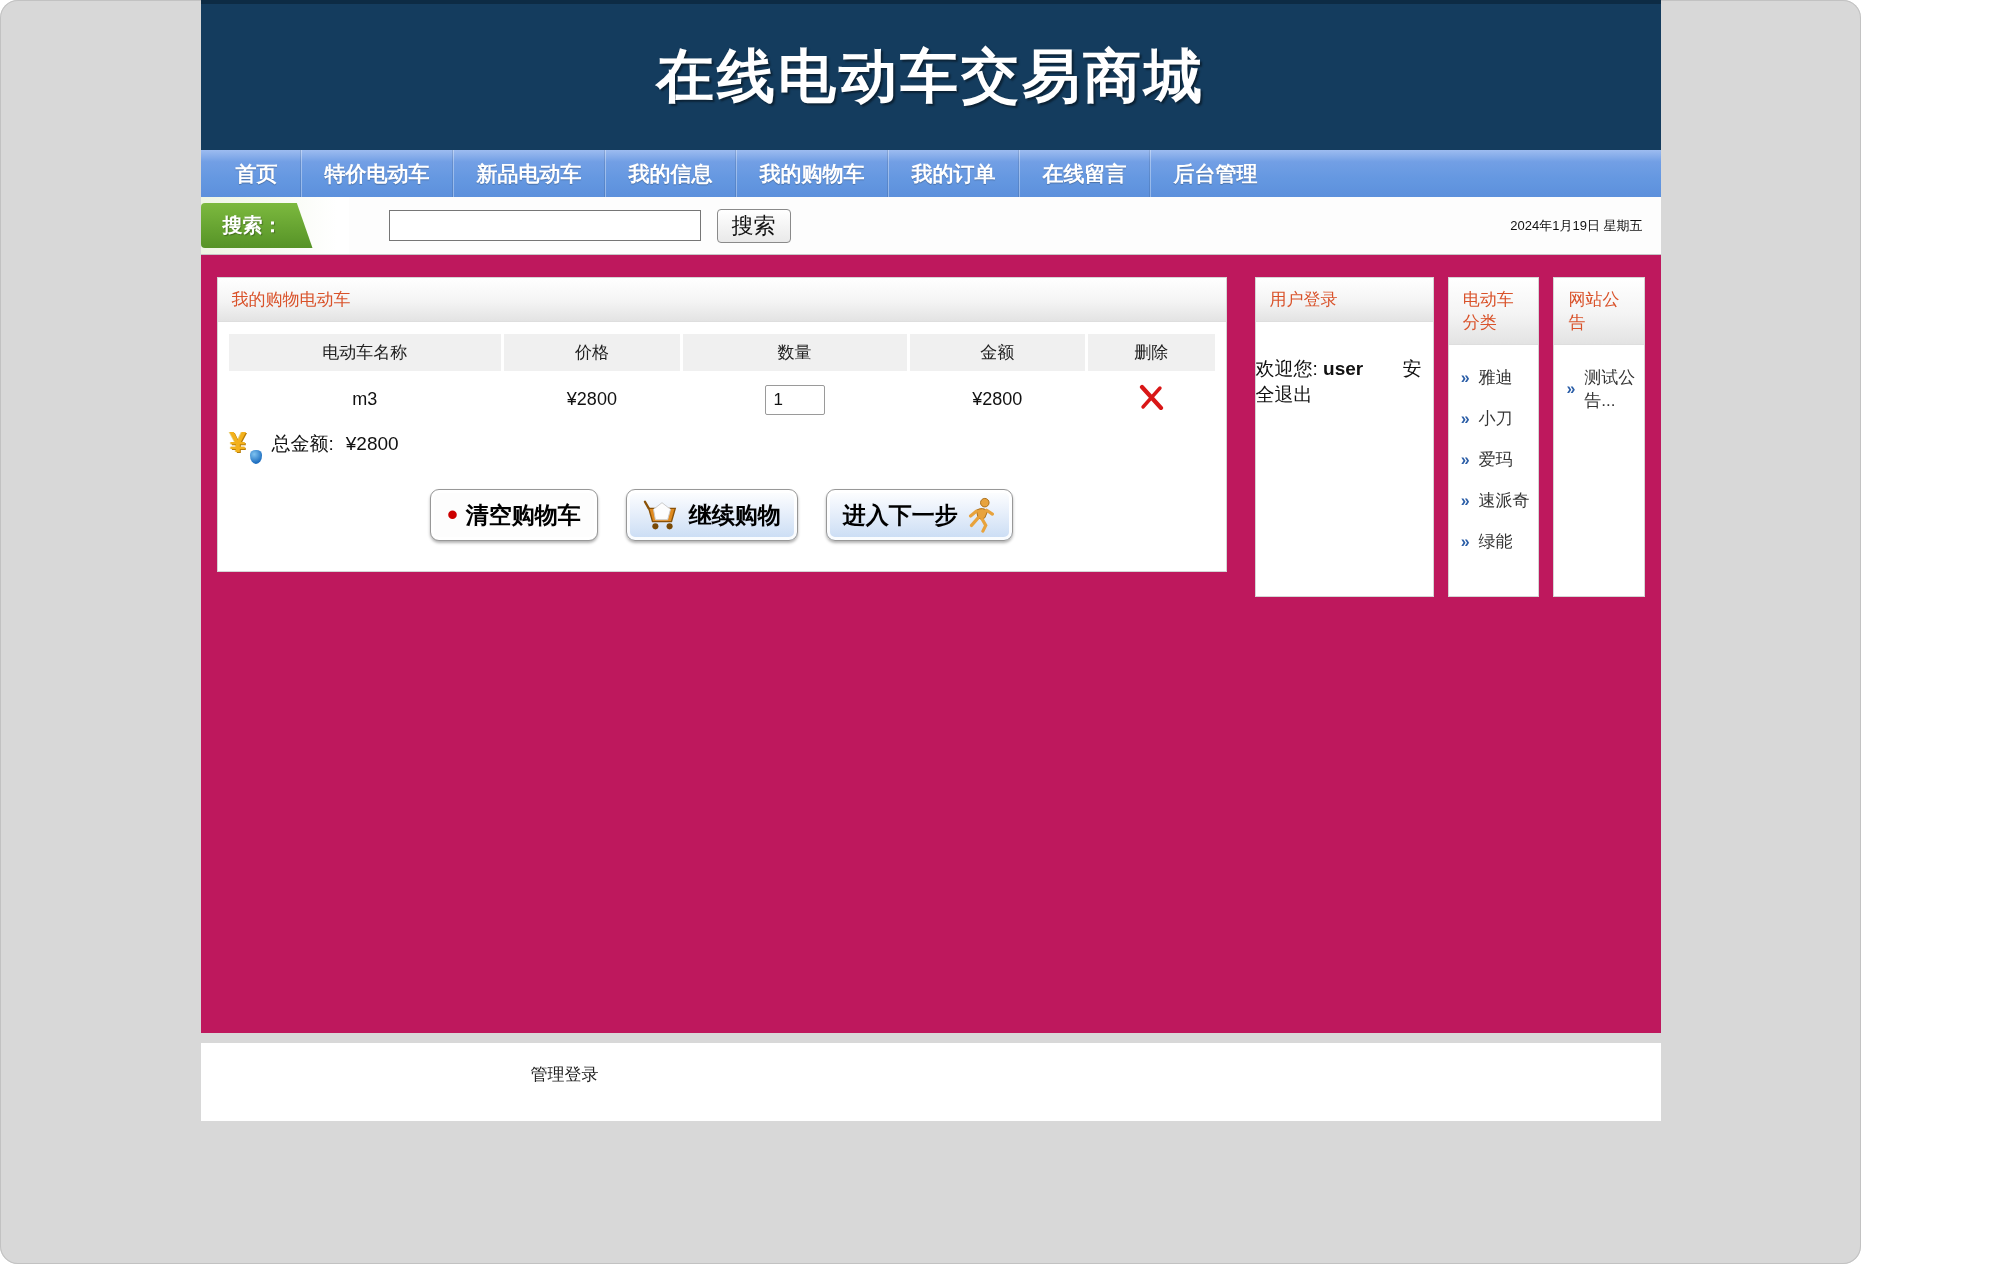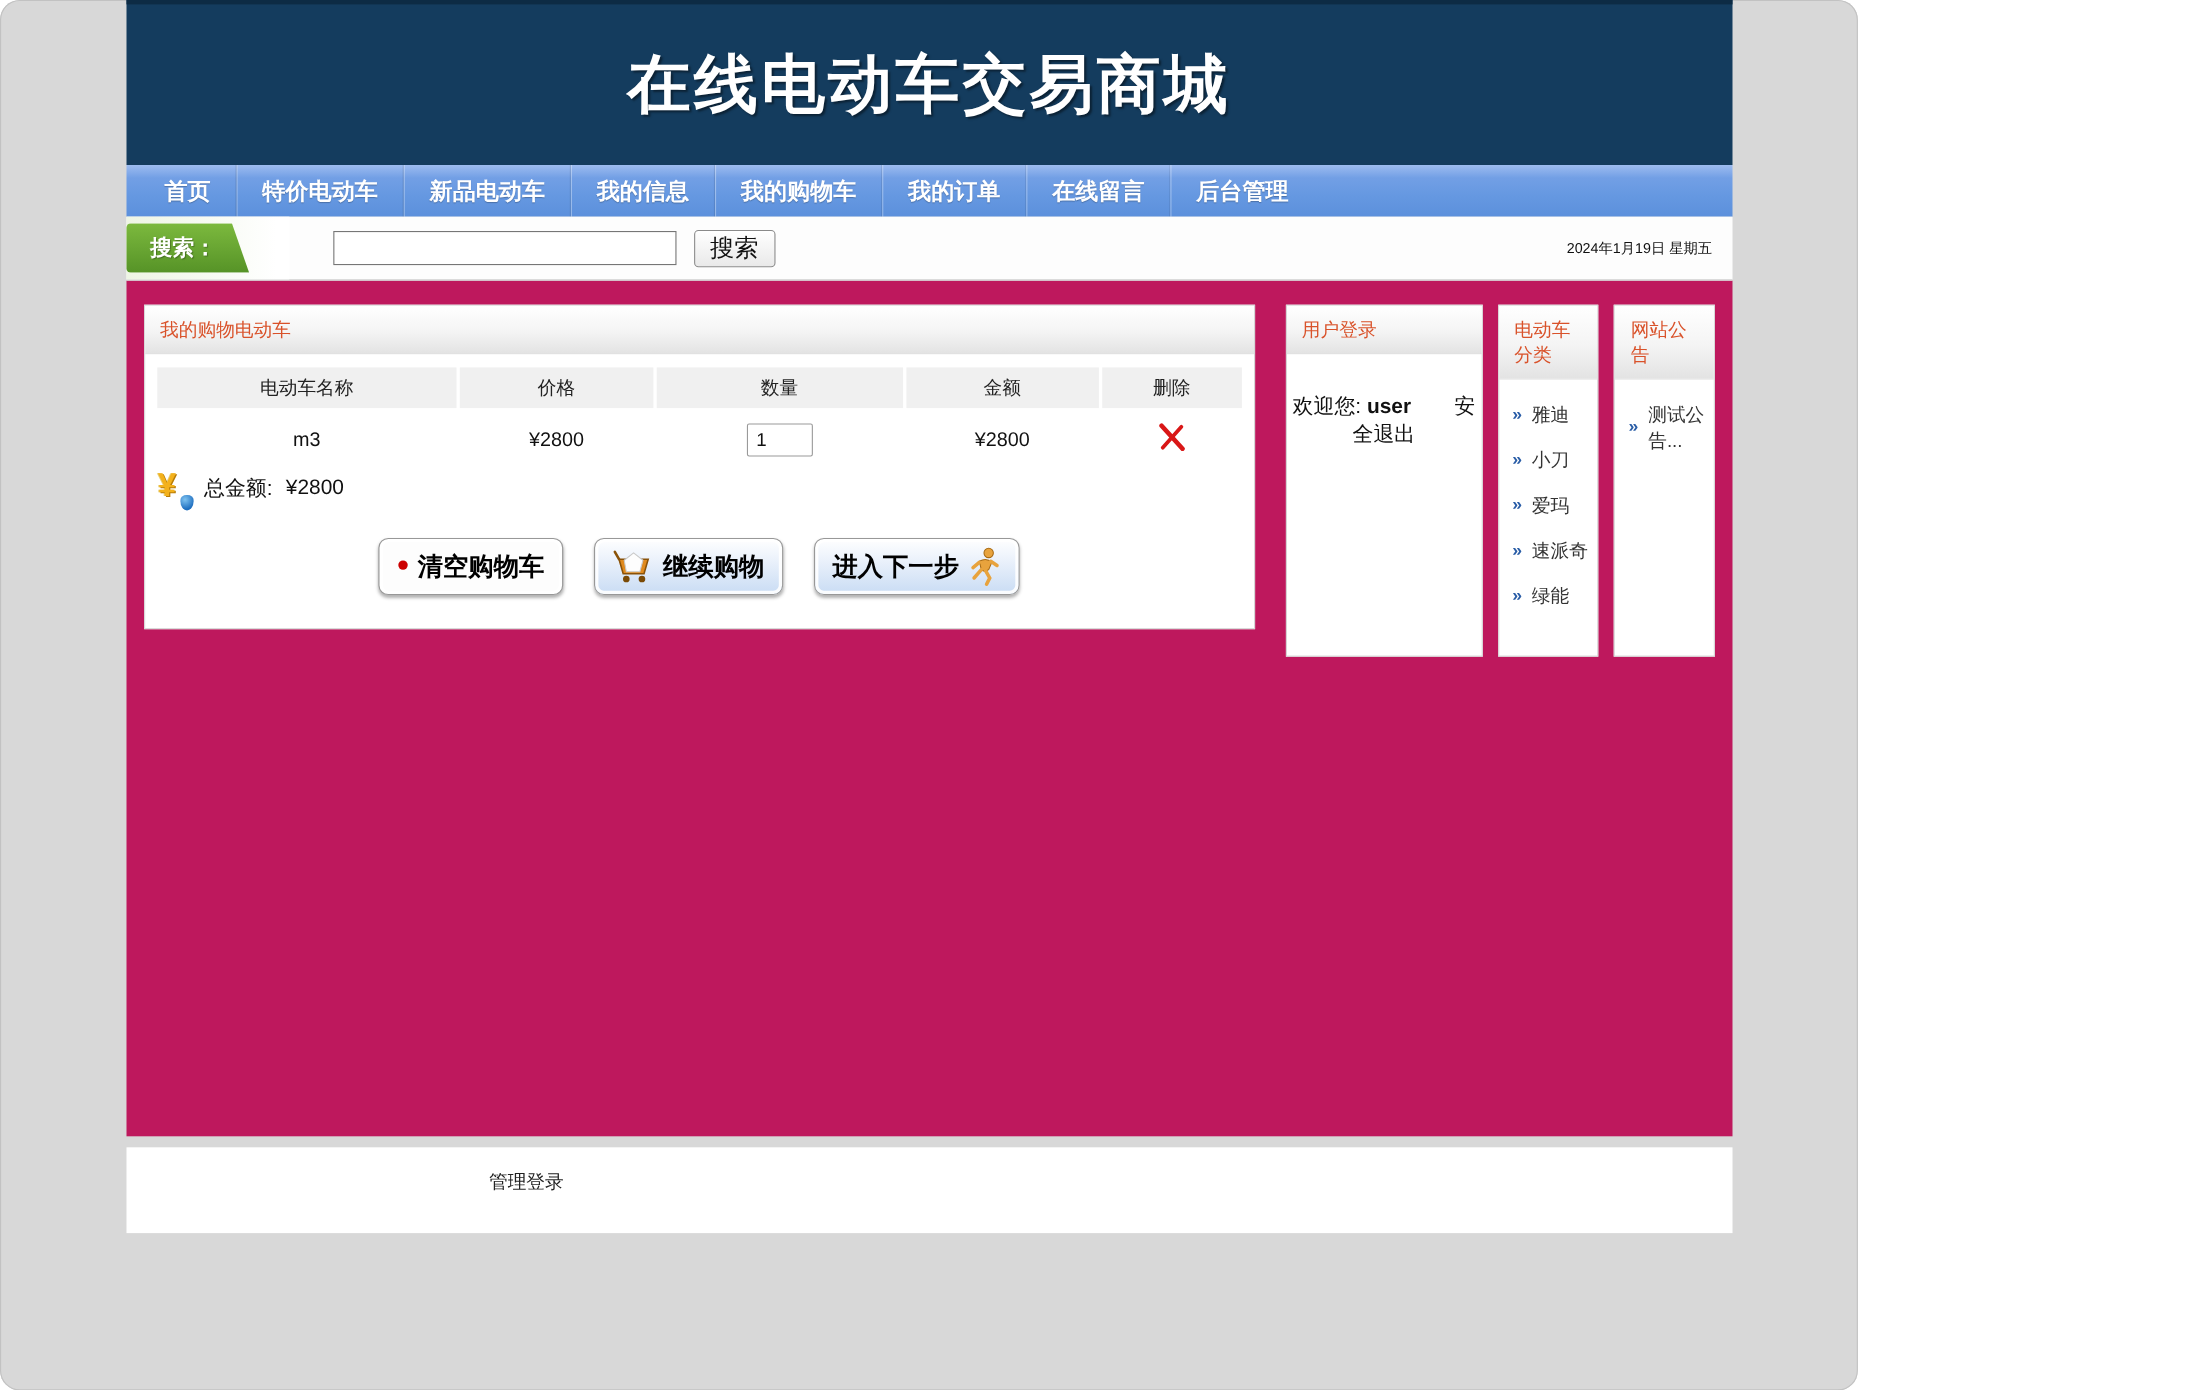--- a/index.html
+++ b/index.html
@@ -1,19 +1,19 @@
 <!DOCTYPE html>
 <html><head>
 <meta charset="utf-8">
 <style>
   * { box-sizing: border-box; margin: 0; padding: 0; }
   html, body { background: #ffffff; }
   body { font-family: "Liberation Sans", "DejaVu Sans", sans-serif; }
   .page {
-    width: 1689px; height: 1264px; background: #d8d8d8;
+    width: 1861px; height: 1264px; background: #d8d8d8;
     border-radius: 18px; overflow: hidden; position: relative;
     box-shadow: inset 0 0 0 1px #c2c2c2;
   }
   .container { width: 1460px; margin: 0 auto; }
 
   
   .banner {
     height: 150px; background: #143c5e; border-top: 4px solid #0d2b44;
     display: flex; align-items: center; justify-content: center;
   }
@@ -107,21 +107,21 @@
     cursor: pointer; box-shadow: 0 2px 3px rgba(0,0,0,0.3), inset 0 0 0 3px rgba(255,255,255,0.9);
     font-family: "Liberation Sans", "DejaVu Sans", sans-serif;
   }
   .btn-clear { background: #fdfdfd; }
   .btn-blue { background: linear-gradient(#ffffff, #eaf1fb 40%, #c9dcf4); }
   .red-dot { color: #cc0000; font-size: 30px; line-height: 10px; font-weight: bold; }
   .btn svg { display: block; }
 
   
   .sidebar { width: 390px; display: flex; flex-direction: row; gap: 14px; }
-  .login-body { padding: 34px 0 62px; text-align: center; font-size: 19px; color: #111; }
+  .login-body { padding: 34px 0 62px; font-size: 19px; color: #111; }
   .login-body b { font-weight: bold; }
   .logout-link { margin-left: 34px; color: #111; text-decoration: none; cursor: pointer; }
   .side-list { list-style: none; padding: 12px 0 34px; }
   .side-list li {
     display: flex; align-items: center; gap: 9px; padding: 9px 0 9px 12px;
     font-size: 17px; color: #333; cursor: pointer;
   }
   .arrow-bullet { color: #2b5ea7; font-weight: bold; font-size: 16px; line-height: 1; }
   .notice-list { min-height: 210px; }
 

